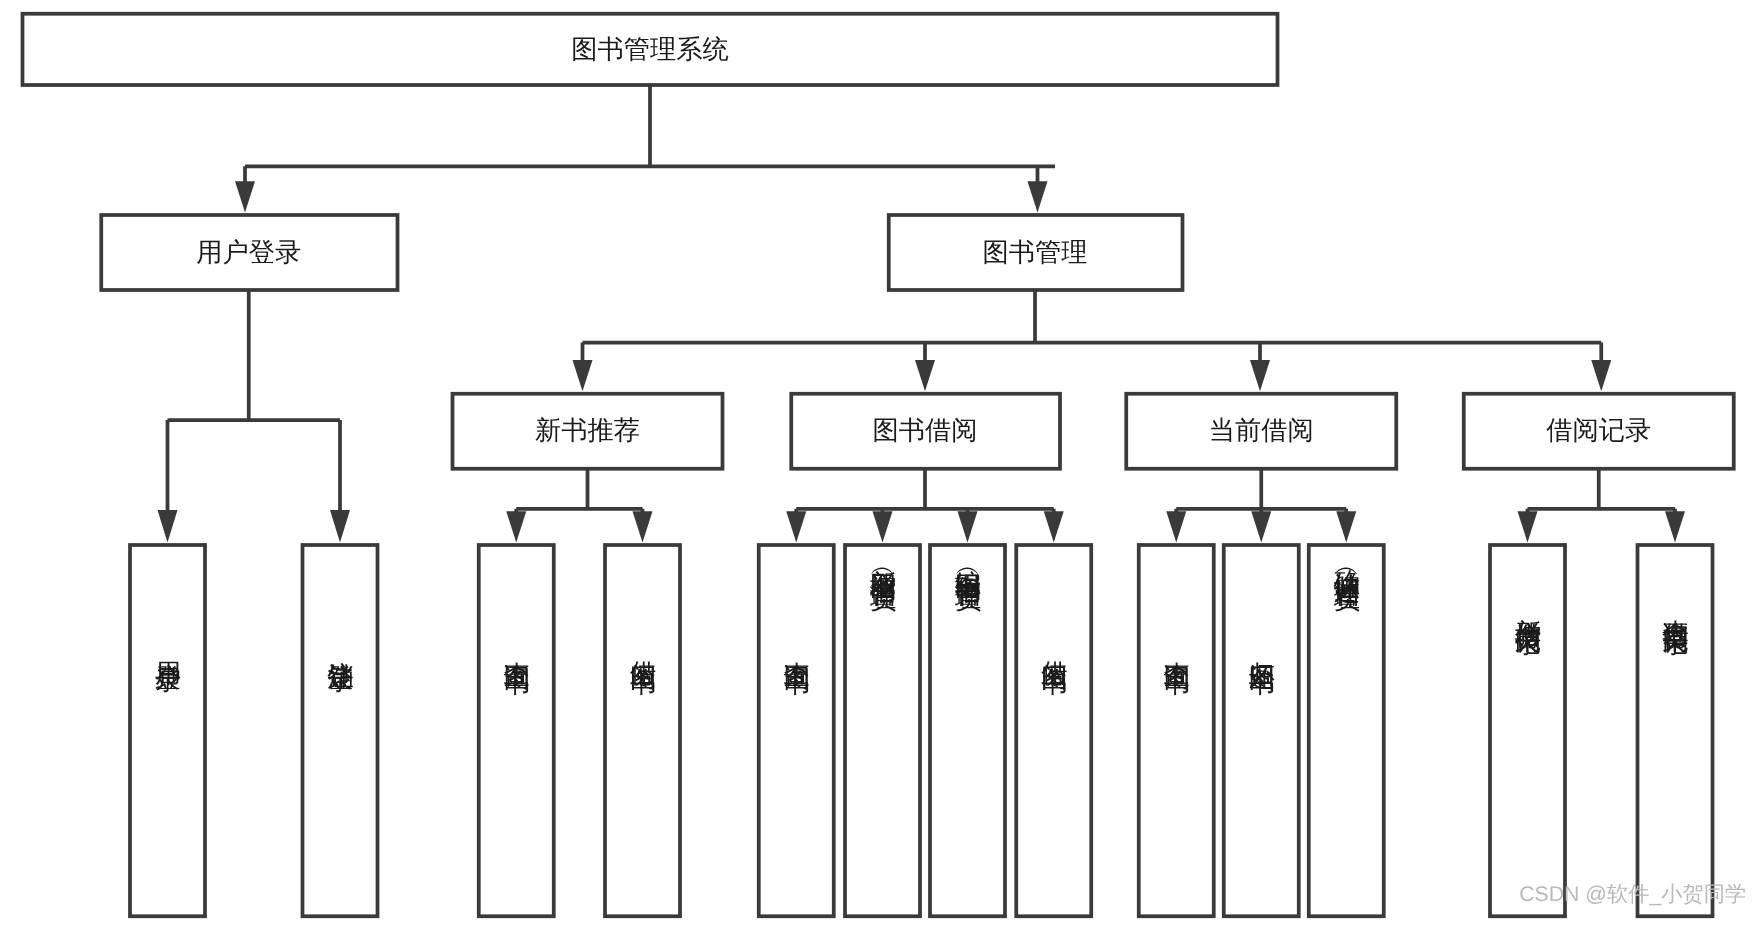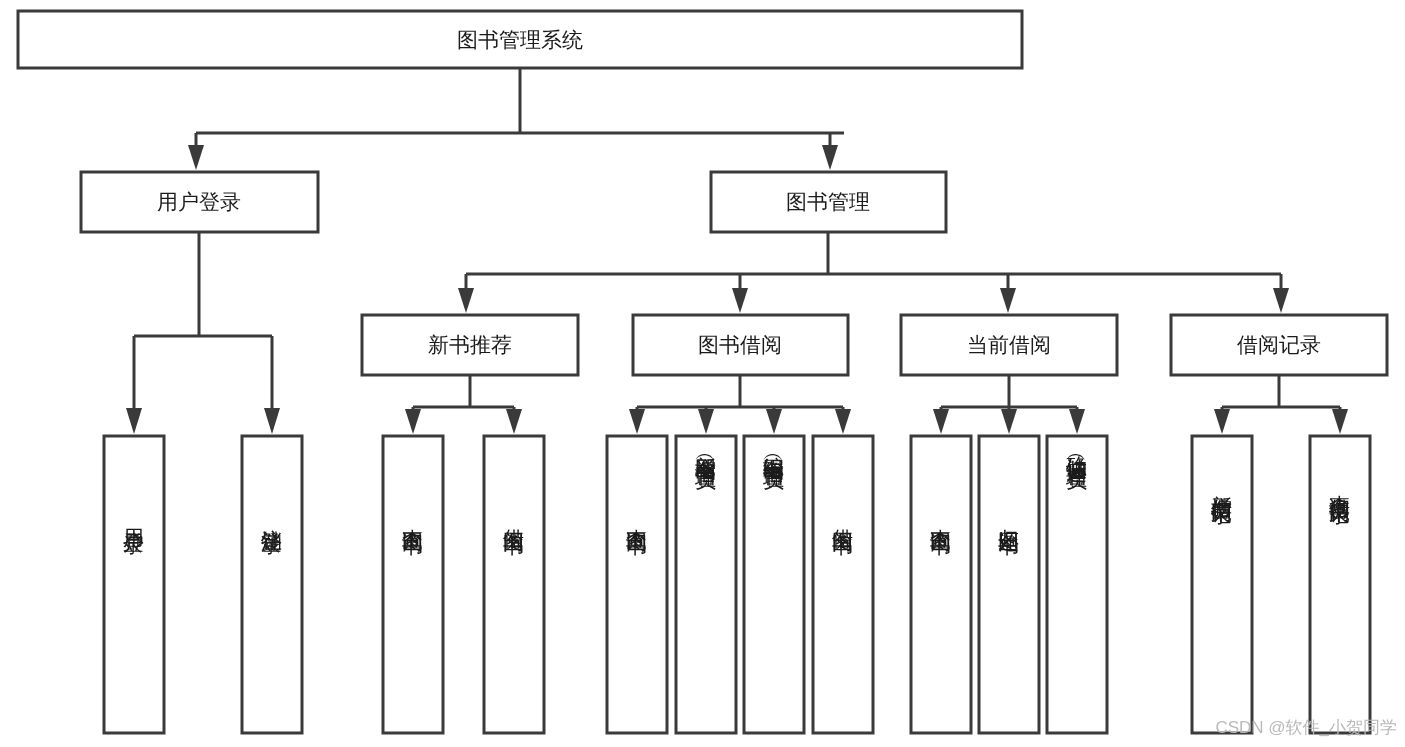--- a/index.html
+++ b/index.html
@@ -48,21 +48,21 @@
     font-size: 21px;
     fill: #1b1b1b;
     writing-mode: vertical-rl;
     text-orientation: upright;
     text-anchor: middle;
     letter-spacing: 2px;
   }
   .watermark-text {
     position: absolute;
     right: 8px;
-    bottom: 8px;
+    bottom: 20px;
     font-family: "Liberation Sans", "DejaVu Sans", sans-serif;
     font-size: 17px;
     color: #b9b9b9;
     white-space: nowrap;
     pointer-events: none;
     user-select: none;
   }
 </style>
 </head>
 <body>

